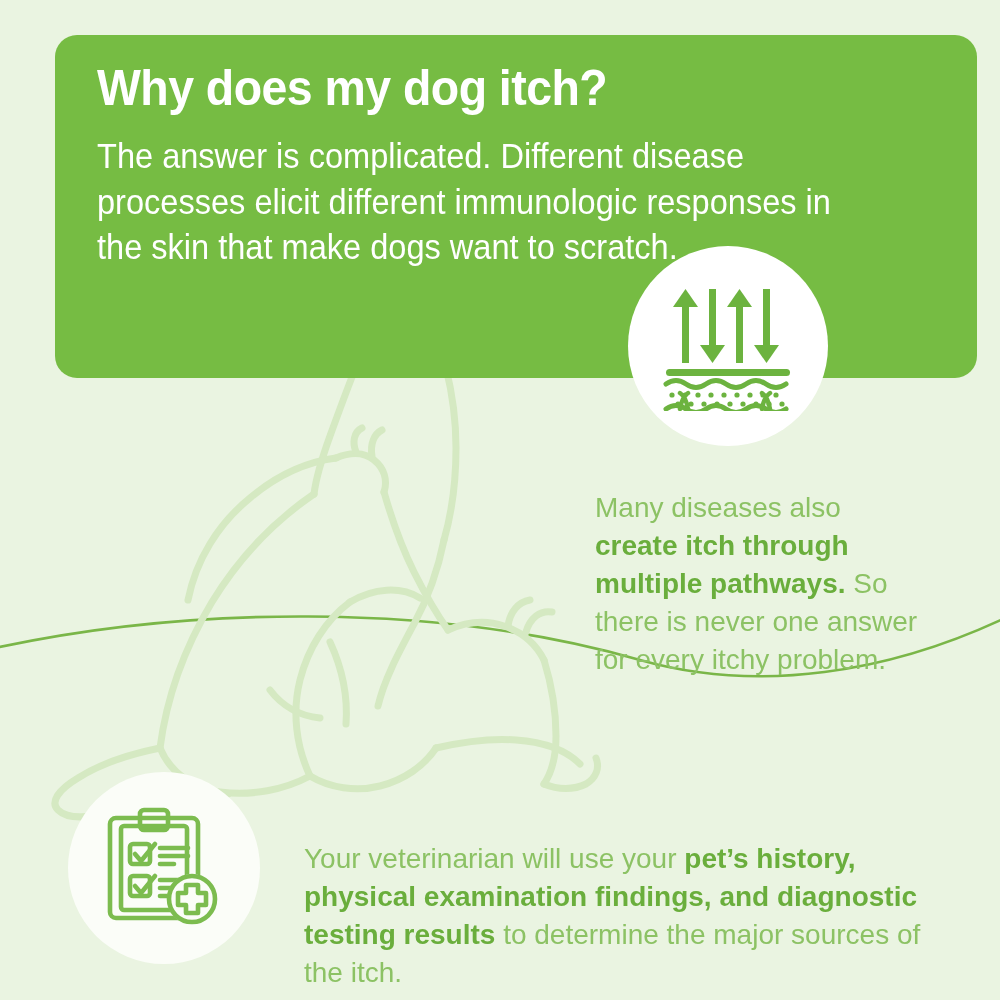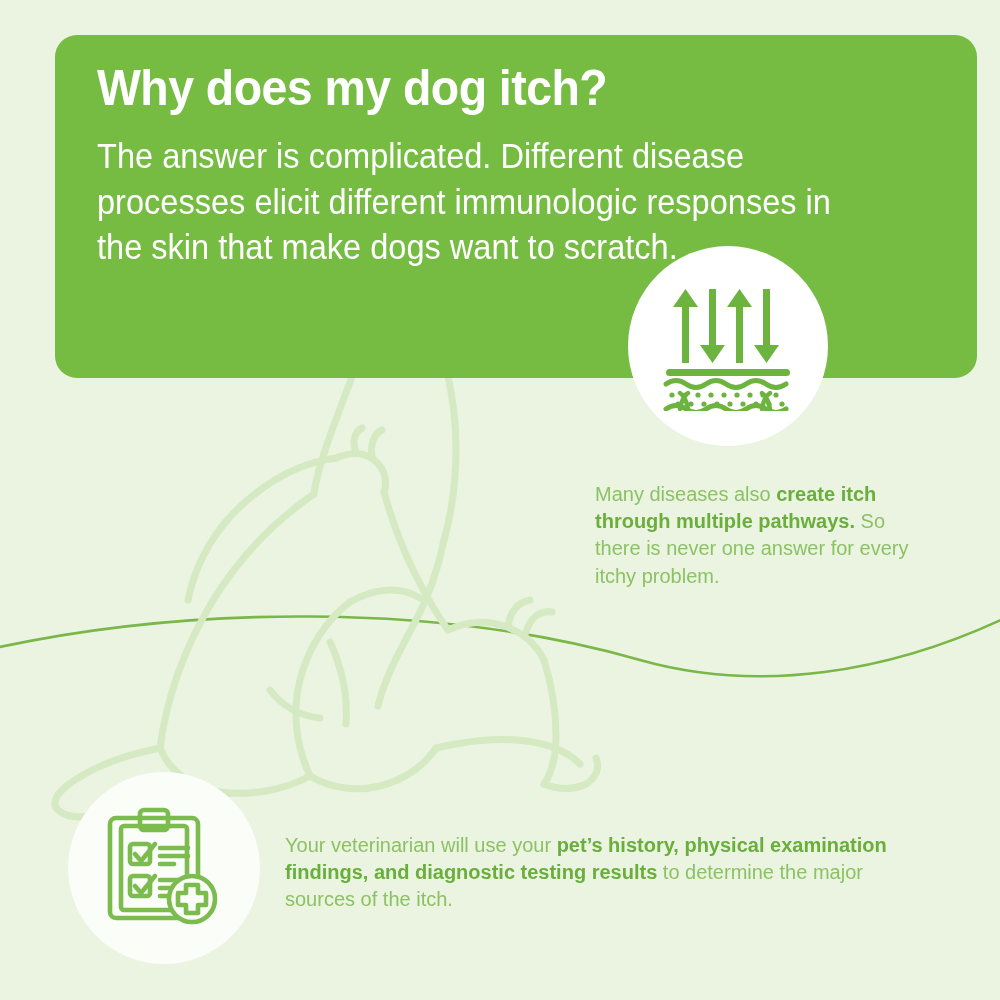--- a/index.html
+++ b/index.html
@@ -79,34 +79,34 @@
     top: 772px;
     width: 192px;
     height: 192px;
     background: #fbfdf8;
   }
 
   
   .para {
     position: absolute;
     color: #8cc264;
-    font-size: 20px;
+    font-size: 28px;
     line-height: 1.36;
   }
   .para b {
     color: #6aae3c;
     font-weight: bold;
   }
   .para-middle {
     left: 595px;
     top: 461px;
     width: 330px;
   }
   .para-bottom {
-    left: 285px;
+    left: 304px;
     top: 812px;
     width: 620px;
   }
 </style>
 </head>
 <body>
 
 <div id="canvas">
 
   <svg class="bg-layer" viewBox="0 0 1000 1000" xmlns="http://www.w3.org/2000/svg">

